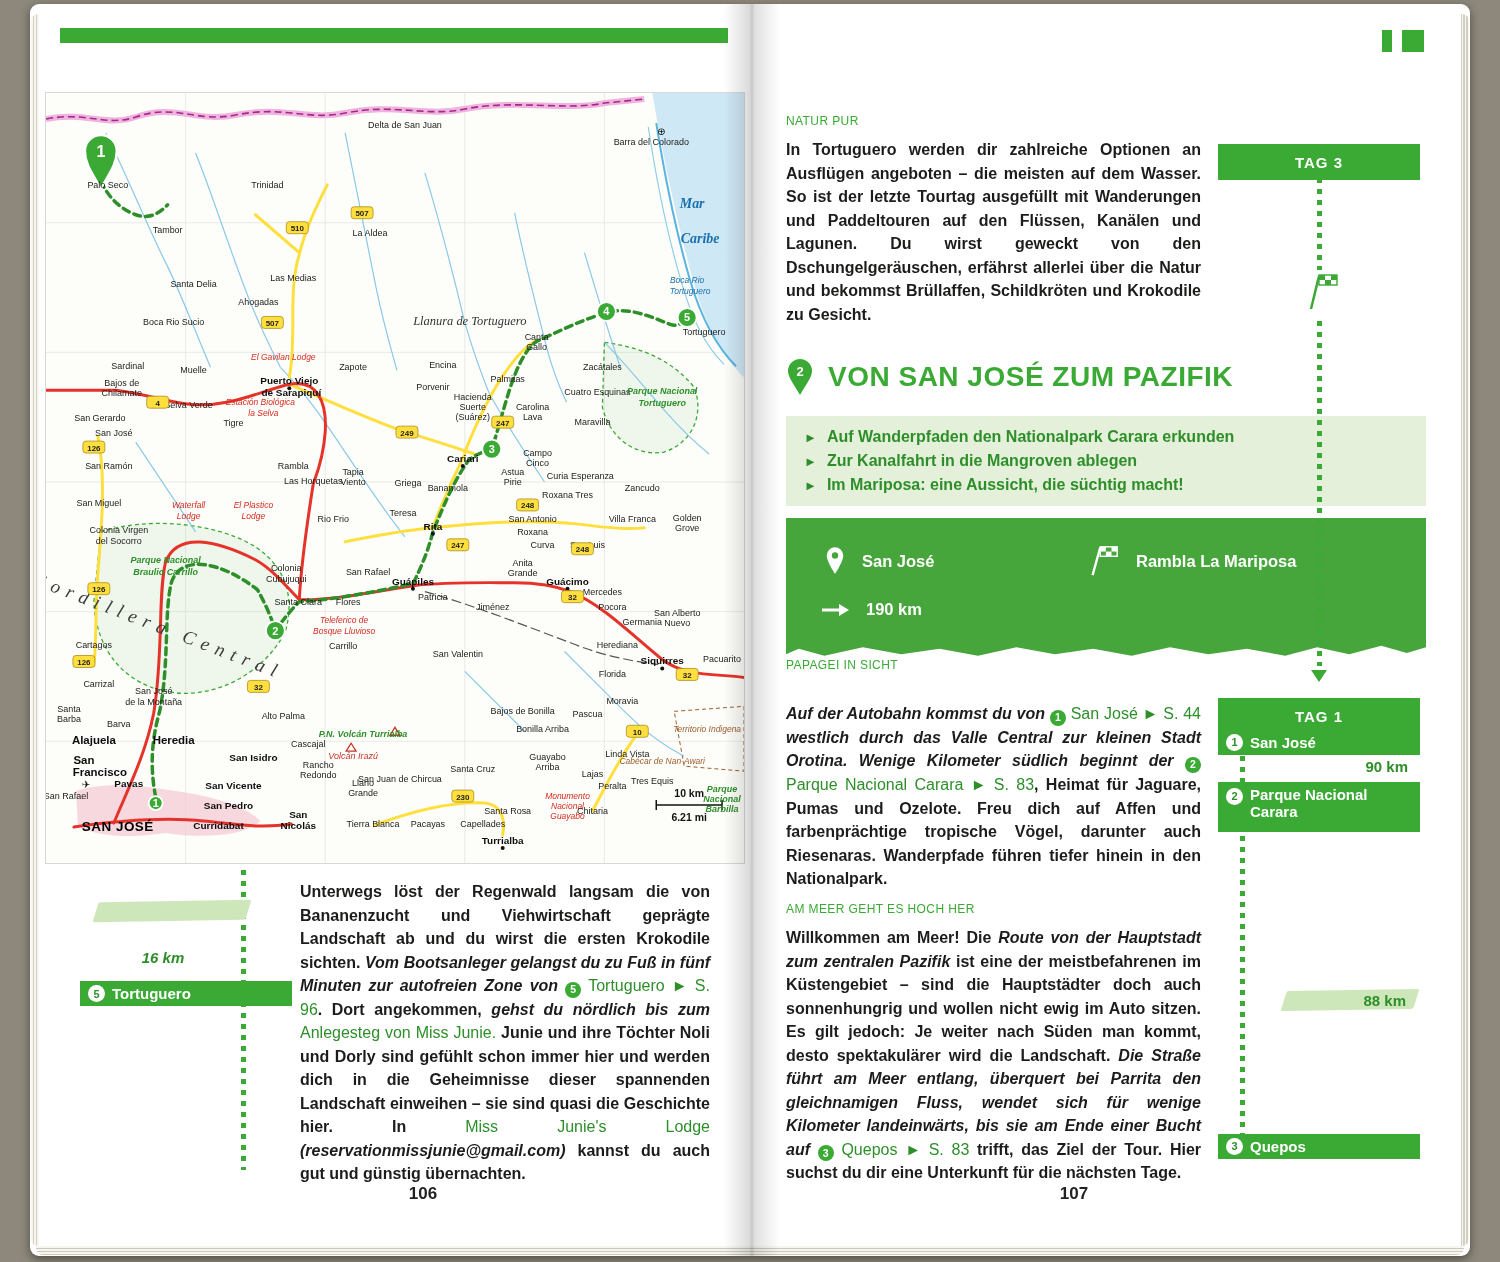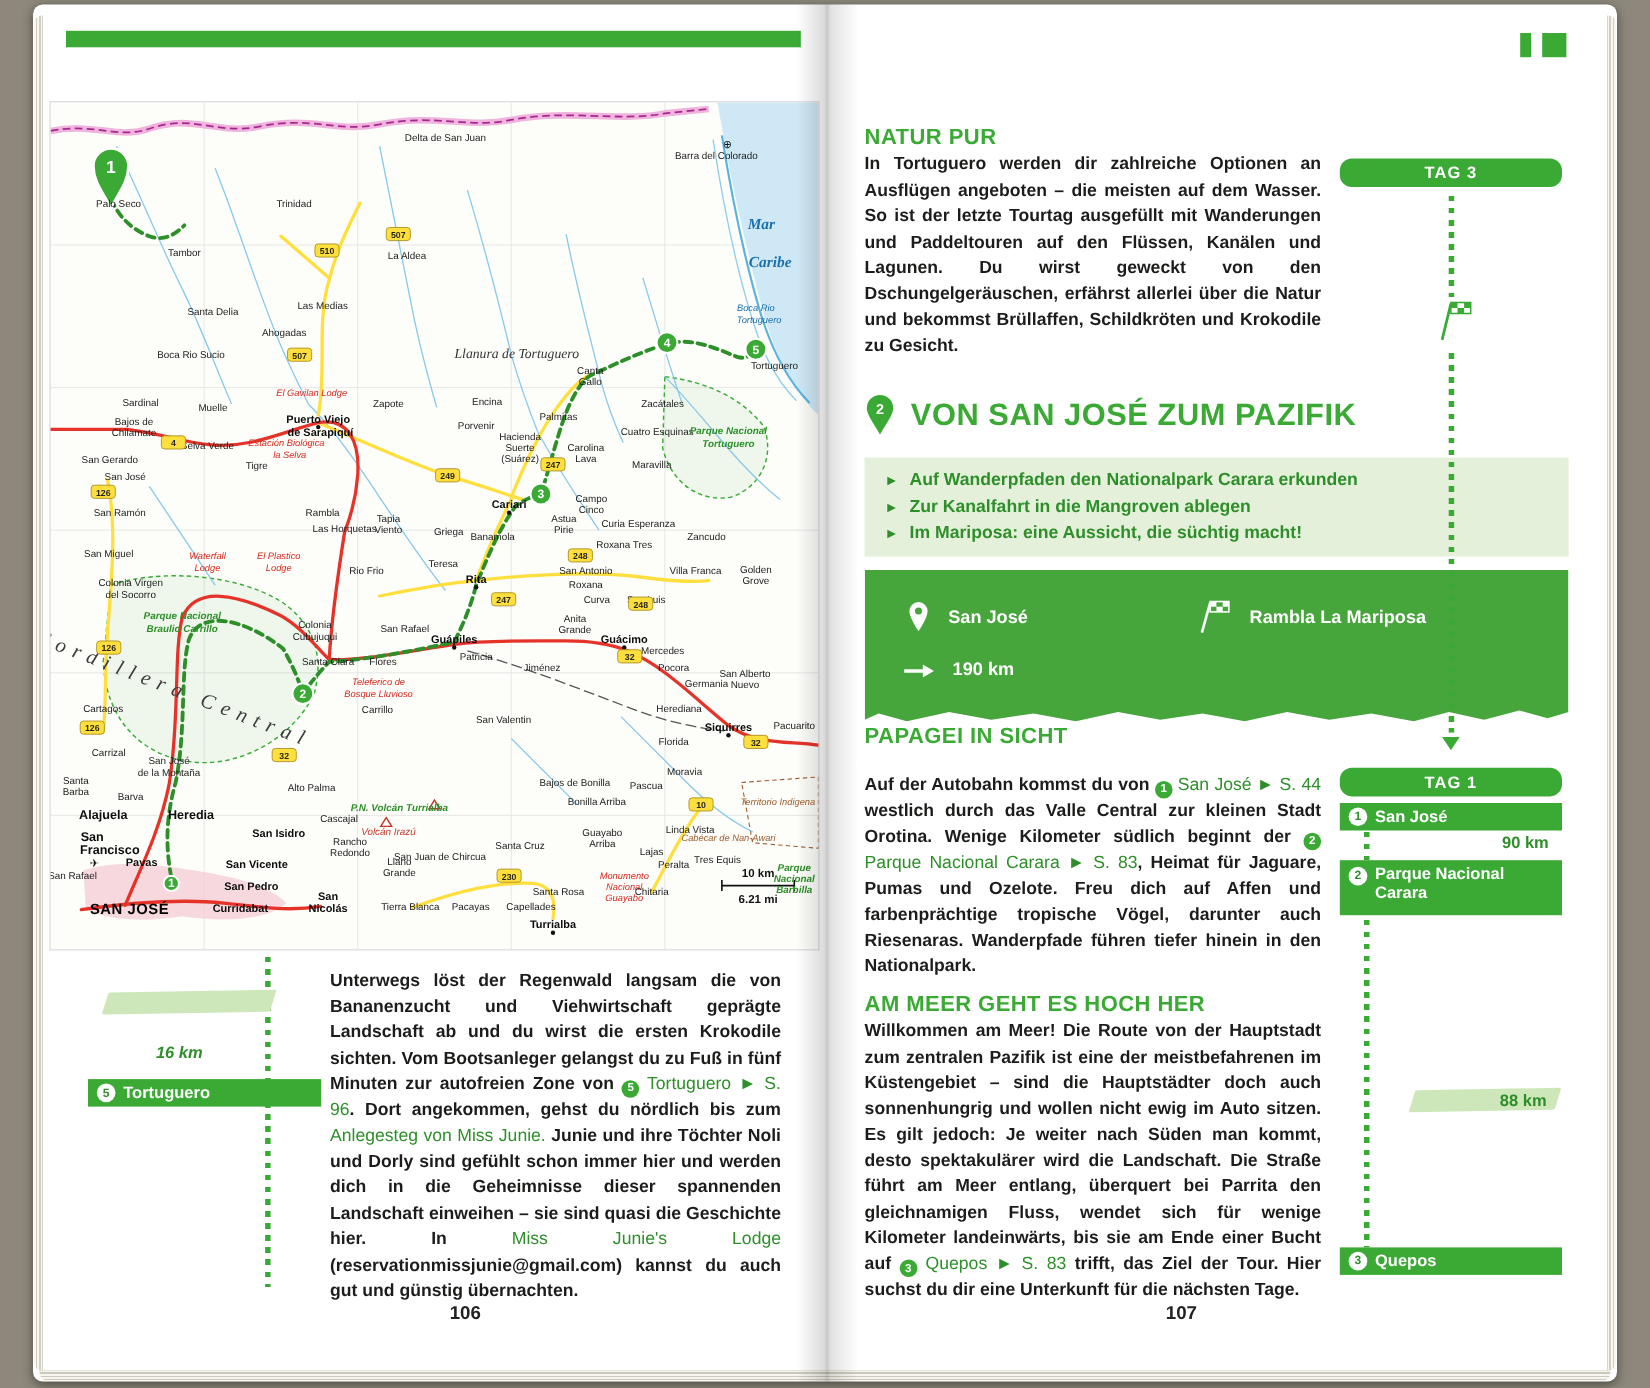--- a/index.html
+++ b/index.html
@@ -40,41 +40,41 @@
   .ml-shield{font:700 8px "Liberation Sans",sans-serif;fill:#222;}
   .ml-marker{font:800 11px "Liberation Sans",sans-serif;fill:#fff;}
   .ml-bigpin{font:800 16px "Liberation Sans",sans-serif;fill:#fff;}
 
   .vdots{position:absolute;width:5px;background-image:repeating-linear-gradient(to bottom,var(--green) 0 5px,transparent 5px 11px);}
   .brush{position:absolute;background:var(--brush);transform:skewX(-18deg) rotate(-1deg);border-radius:2px;}
   .km-label{position:absolute;color:var(--green2);font-weight:800;font-size:15px;}
   .stop-bar{position:absolute;height:25px;background:var(--green);color:#fff;font-weight:700;font-size:15px;display:flex;align-items:center;padding:0 8px;gap:7px;z-index:5;}
   .stop-circ{flex:0 0 auto;width:17px;height:17px;border-radius:50%;background:#fff;color:var(--green2);font-size:11px;font-weight:800;display:flex;align-items:center;justify-content:center;}
   .body-par{position:absolute;font-size:16px;line-height:23.5px;font-weight:600;color:var(--ink);text-align:justify;}
-  .sg-i{margin-top:36px;}
+  .sg-i{font-style:italic;margin-top:36px;}
   .sg-g{color:var(--green2);font-weight:400;}
   .num-badge{display:inline-flex;width:16px;height:16px;border-radius:50%;background:var(--green);color:#fff;font-size:10.5px;font-weight:800;align-items:center;justify-content:center;vertical-align:-2px;font-style:normal;}
   .pagenum{position:absolute;font-size:17px;font-weight:700;color:#222;text-align:center;width:140px;}
 
   
   .rp-header{position:absolute;top:22px;right:38px;display:flex;align-items:center;gap:10px;}
   .rp-header .blk-s{width:10px;height:22px;background:var(--green);}
   .rp-header .blk-l{width:22px;height:22px;background:var(--green);}
   .rp-title{color:var(--green);font-size:25px;font-weight:800;letter-spacing:2.5px;}
-  .sec-head{position:absolute;color:var(--green);font-size:20px;font-weight:700;letter-spacing:.4px;}
+  .sec-head{position:absolute;color:var(--green);font-size:12px;font-weight:400;letter-spacing:.4px;}
   .tour-row{position:absolute;left:30px;top:350px;display:flex;align-items:center;gap:14px;}
   .tour-title{color:var(--green);font-size:28px;font-weight:800;letter-spacing:.5px;}
   .bullets{position:absolute;left:30px;top:408px;width:640px;background:var(--lightgreen);padding:12px 18px;display:flex;flex-direction:column;gap:6px;}
   .bullet-row{display:flex;gap:10px;align-items:baseline;}
   .bullet-arrow{color:var(--green2);font-size:13px;}
   .bullet-text{color:var(--green2);font-weight:700;font-size:16px;}
   .infobox{position:absolute;left:30px;top:510px;width:640px;height:142px;background:var(--boxgreen);color:#fff;
     clip-path:polygon(0 0,100% 0,100% 91%,97% 95%,93% 90%,88% 96%,83% 91%,78% 97%,72% 92%,66% 96%,60% 91%,54% 97%,48% 92%,42% 96%,36% 91%,30% 97%,24% 92%,18% 96%,12% 91%,6% 97%,2% 92%,0 96%);}
   .ib-item{position:absolute;display:flex;align-items:center;gap:16px;font-size:16.5px;font-weight:700;}
-  .tagbox{position:absolute;left:462px;width:202px;height:26px;background:var(--green);color:#fff;font-weight:800;font-size:15px;letter-spacing:1px;display:flex;align-items:center;justify-content:center;border-radius:11px;}
+  .tagbox{position:absolute;left:462px;width:202px;height:36px;background:var(--green);color:#fff;font-weight:800;font-size:15px;letter-spacing:1px;display:flex;align-items:center;justify-content:center;}
   .side-bar{position:absolute;left:462px;width:202px;background:var(--green);color:#fff;font-weight:700;font-size:15px;display:flex;align-items:flex-start;padding:4px 8px;gap:7px;line-height:1.15;z-index:5;}
   .tri-down{position:absolute;width:0;height:0;border-left:8px solid transparent;border-right:8px solid transparent;border-top:12px solid var(--green);}
   .flagwrap{position:absolute;background:#fff;padding:2px;z-index:4;}
 </style>
 </head>
 <body>
 
 <div class="book">
   <div class="edge-l"></div>
   <div class="edge-r"></div>

